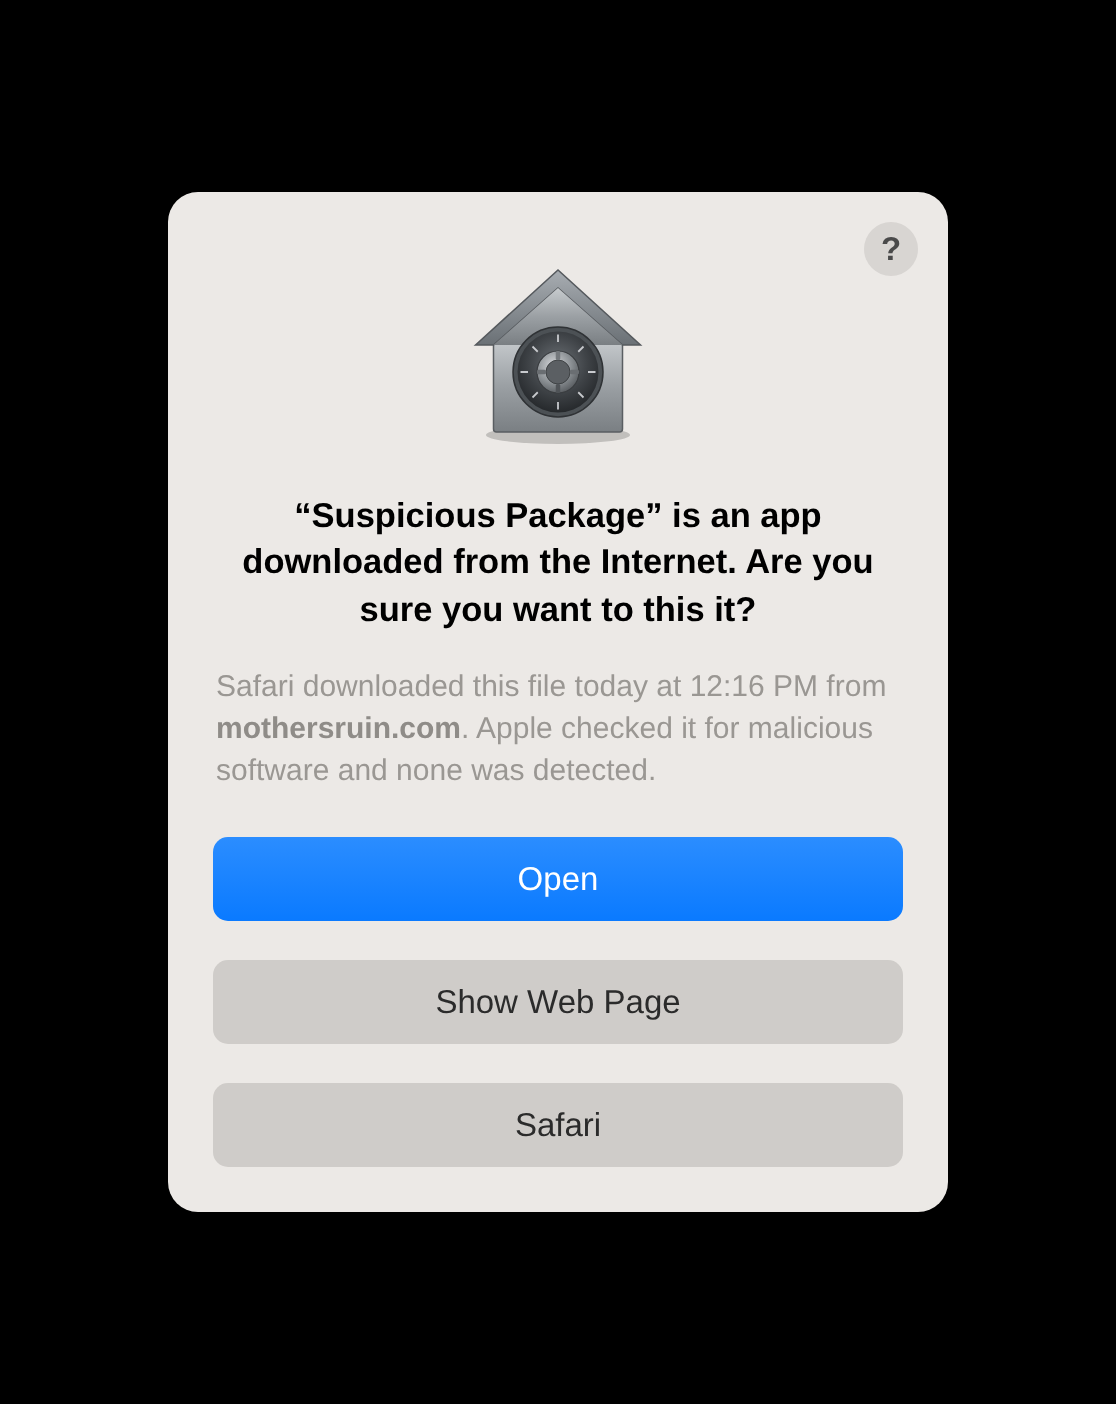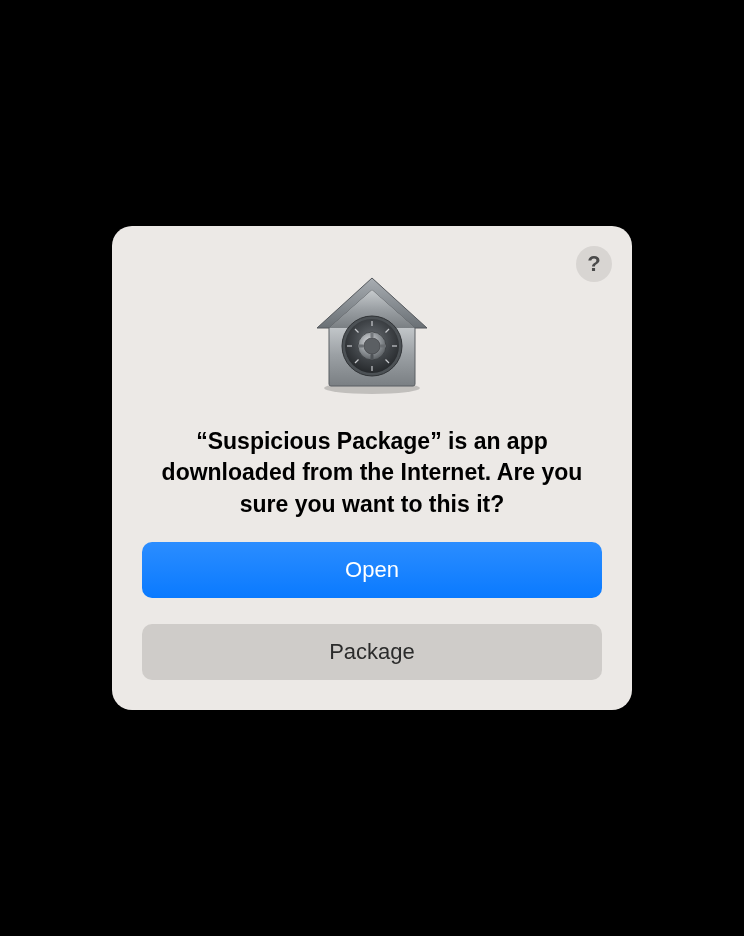--- a/index.html
+++ b/index.html
@@ -152,22 +152,28 @@
 
       <rect x="63.5" y="66" width="3" height="6" rx="1" fill="#74787c"></rect>
       <rect x="63.5" y="88" width="3" height="6" rx="1" fill="#4f5357"></rect>
       <rect x="51" y="78.5" width="6" height="3" rx="1" fill="#6a6e72"></rect>
       <rect x="73" y="78.5" width="6" height="3" rx="1" fill="#6a6e72"></rect>
     </svg>
   </div>
 
   <div class="title">“Suspicious Package” is an app downloaded from the Internet. Are you sure you want to this it?</div>
 
+  <div class="subtitle">
+    <span>Safari downloaded this file today at 12:16 PM from </span><span class="bold">mothersruin.com</span><span>. Apple checked it for malicious software and none was detected.</span>
+  </div>
 
   <button class="button button-primary">
     <span>Open</span>
   </button>
 
+  <button class="button button-secondary">
+    <span>Show Web Page</span>
+  </button>
 
   <button class="button button-secondary">
-    <span>Package</span>
+    <span>Safari</span>
   </button>
 </div>
 
 </body></html>

